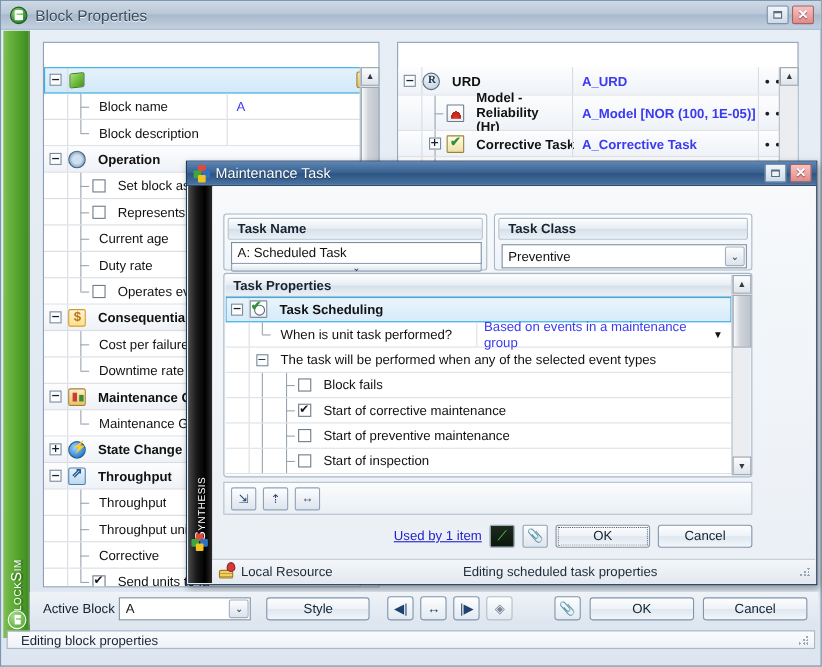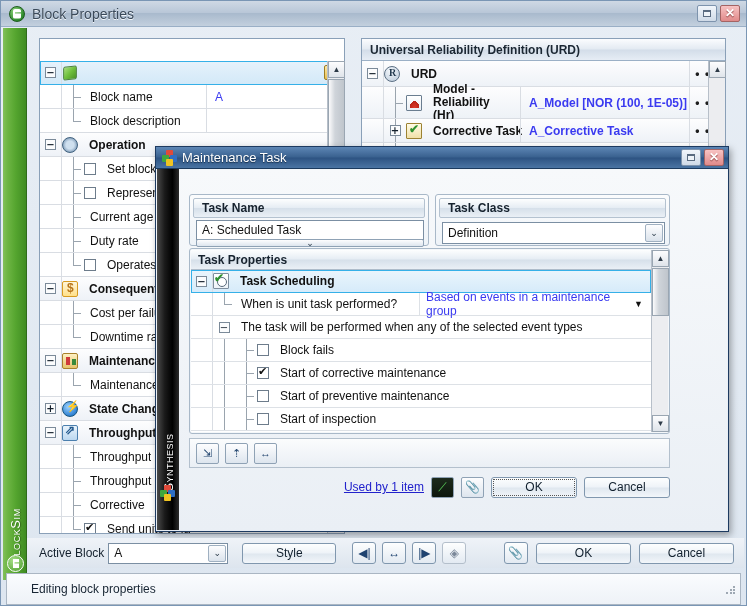--- a/index.html
+++ b/index.html
@@ -187,21 +187,21 @@
   #urd-panel { left: 360px; top: 37px; width: 365px; height: 210px; }
   .urd-val { position: absolute; left: 158px; top: 0; bottom: 0; right: 36px;
              border-left: 1px solid #d9dde3; display:flex; align-items:center; padding-left:8px;
              color:#3a3af0; }
   .dots { position: absolute; right: 0; top: 0; bottom: 0; width: 36px;
           border-left: 1px solid #d9dde3; display:flex; align-items:center; justify-content:center;
           letter-spacing: 1px; color:#1e1e1e; font-weight:bold; cursor: pointer; font-size: 12px; }
 
   
   #mt-dialog {
-    position: absolute; left: 154px; top: 145px; width: 574px; height: 386px;
+    position: absolute; left: 168px; top: 145px; width: 574px; height: 386px;
     border: 1px solid #1d3a60;
     background: linear-gradient(to bottom,#f4f7fa,#e6ecf3);
     box-shadow: 2px 3px 7px rgba(0,0,0,.35);
   }
   #mt-titlebar {
     height: 22px; background: linear-gradient(to bottom,#5d86b5 0%,#39618f 48%,#2d5382 52%,#4a74a3 100%);
     display: flex; align-items: center; border-bottom: 1px solid #1b3a5e;
   }
   #mt-titlebar .mt-title { color:#ffffff; font-size:13px; margin-left:5px; text-shadow: 0 1px 1px #16304d; }
   .mt-icon { width:15px; height:15px; margin-left:6px; position:relative; flex:none; }
@@ -321,23 +321,23 @@
             radial-gradient(circle 1px at 9px 3px,#5a6a7a 99%,transparent); }
 
   
   #footer-bar {
     position:absolute; left:26px; top:537px; right:2px; height:30px;
     background: linear-gradient(to bottom,#eff3f8,#dde5ee);
     display:flex; align-items:center; gap:4px; padding-left:12px;
   }
   #footer-bar .fl { font-size:12px; color:#13202d; }
   #statusbar {
-    position:absolute; left:5px; right:5px; top:572px; height:32px;
+    position:absolute; left:5px; right:5px; top:572px; height:17px;
     border:1px solid #aab6c3; background: linear-gradient(to bottom,#fafcfe,#eef2f7);
-    display:flex; align-items:center; padding-left:24px; font-size:12px; color:#182634;
+    display:flex; align-items:center; padding-left:12px; font-size:12px; color:#182634;
   }
   .fbtn-icon {
     width:24px; height:22px; border:1px solid #8097ae; border-radius:3px;
     background: linear-gradient(to bottom,#fdfefe,#e3eaf2);
     display:flex; align-items:center; justify-content:center; cursor:pointer; font-size:12px; color:#1f4370;
   }
 </style>
 </head>
 <body>
 
@@ -556,29 +556,29 @@
       </div>
     </div>
 
     <div class="vscroll">
       <div class="arr">▲</div>
       <div class="thumb" style="top:18px; height:200px;"></div>
     </div>
   </div>
 
   <div class="grid-panel" id="urd-panel">
-    <div class="grid-head">Universal Reliability Definition (URD)</div>
     <div class="grid-body">
 
       <div class="row grp" style="height:26px;">
         <div class="gut">
           <span class="pm">−</span>
         </div>
         <span class="icn ic-rsh"></span>
         <span class="lbl">URD</span>
+        <span class="urd-val">A_URD</span>
         <span class="dots">• • •</span>
       </div>
 
       <div class="row grp" style="height:32px;">
         <div class="gut"></div>
         <div class="gut2">
             <span class="treeline"></span>
             <span class="elbow"></span>
           </div>
         <span class="icn ic-model"></span>
@@ -656,21 +656,21 @@
 
       <div class="groupbox" style="left:10px; top:24px; width:240px; height:52px;">
         <div class="gb-head">Task Name</div>
         <div class="txtinput" style="left:6px; top:25px; width:228px; height:20px;" title="Task name">A: Scheduled Task</div>
         <div class="spinstrip" style="left:6px; top:44px; width:228px; height:8px;">⌄</div>
       </div>
 
       <div class="groupbox" style="left:256px; top:24px; width:235px; height:52px;">
         <div class="gb-head">Task Class</div>
         <div class="combo" style="left:6px; top:27px; width:223px; height:22px;">
-          <span>Definition</span>
+          <span>Preventive</span>
           <span class="arw">⌄</span>
         </div>
       </div>
 
       <div id="task-props">
         <div class="tp-head">Task Properties</div>
         <div class="tp-body">
 
           <div class="trow sel">
             <div class="gut">
@@ -769,20 +769,29 @@
 
       <div id="mt-actions">
         <span class="lnk">Used by 1 item</span>
         <div class="abtn" style="background:linear-gradient(to bottom,#1c2a1c,#0d170d); color:#5bd35b;">⟋</div>
         <div class="abtn">📎</div>
         <div class="btn default">OK</div>
         <div class="btn">Cancel</div>
       </div>
     </div>
 
+    <div id="mt-status">
+      <span class="res-icon">
+        <span class="coins"></span>
+          <span class="pin"></span>
+      </span>
+      <span>Local Resource</span>
+      <span style="margin-left:auto; margin-right:10px;">Editing scheduled task properties</span>
+      <span class="grip"></span>
+    </div>
   </div>
 
   <div id="footer-bar">
     <span class="fl">Active Block</span>
     <div class="combo" style="position:relative; left:0; top:0; width:120px; height:21px;">
       <span>A</span>
       <span class="arw">⌄</span>
     </div>
     <div class="btn" style="min-width:94px; margin-left:10px;">Style</div>
     <div style="display:flex; gap:6px; margin-left:12px;">

